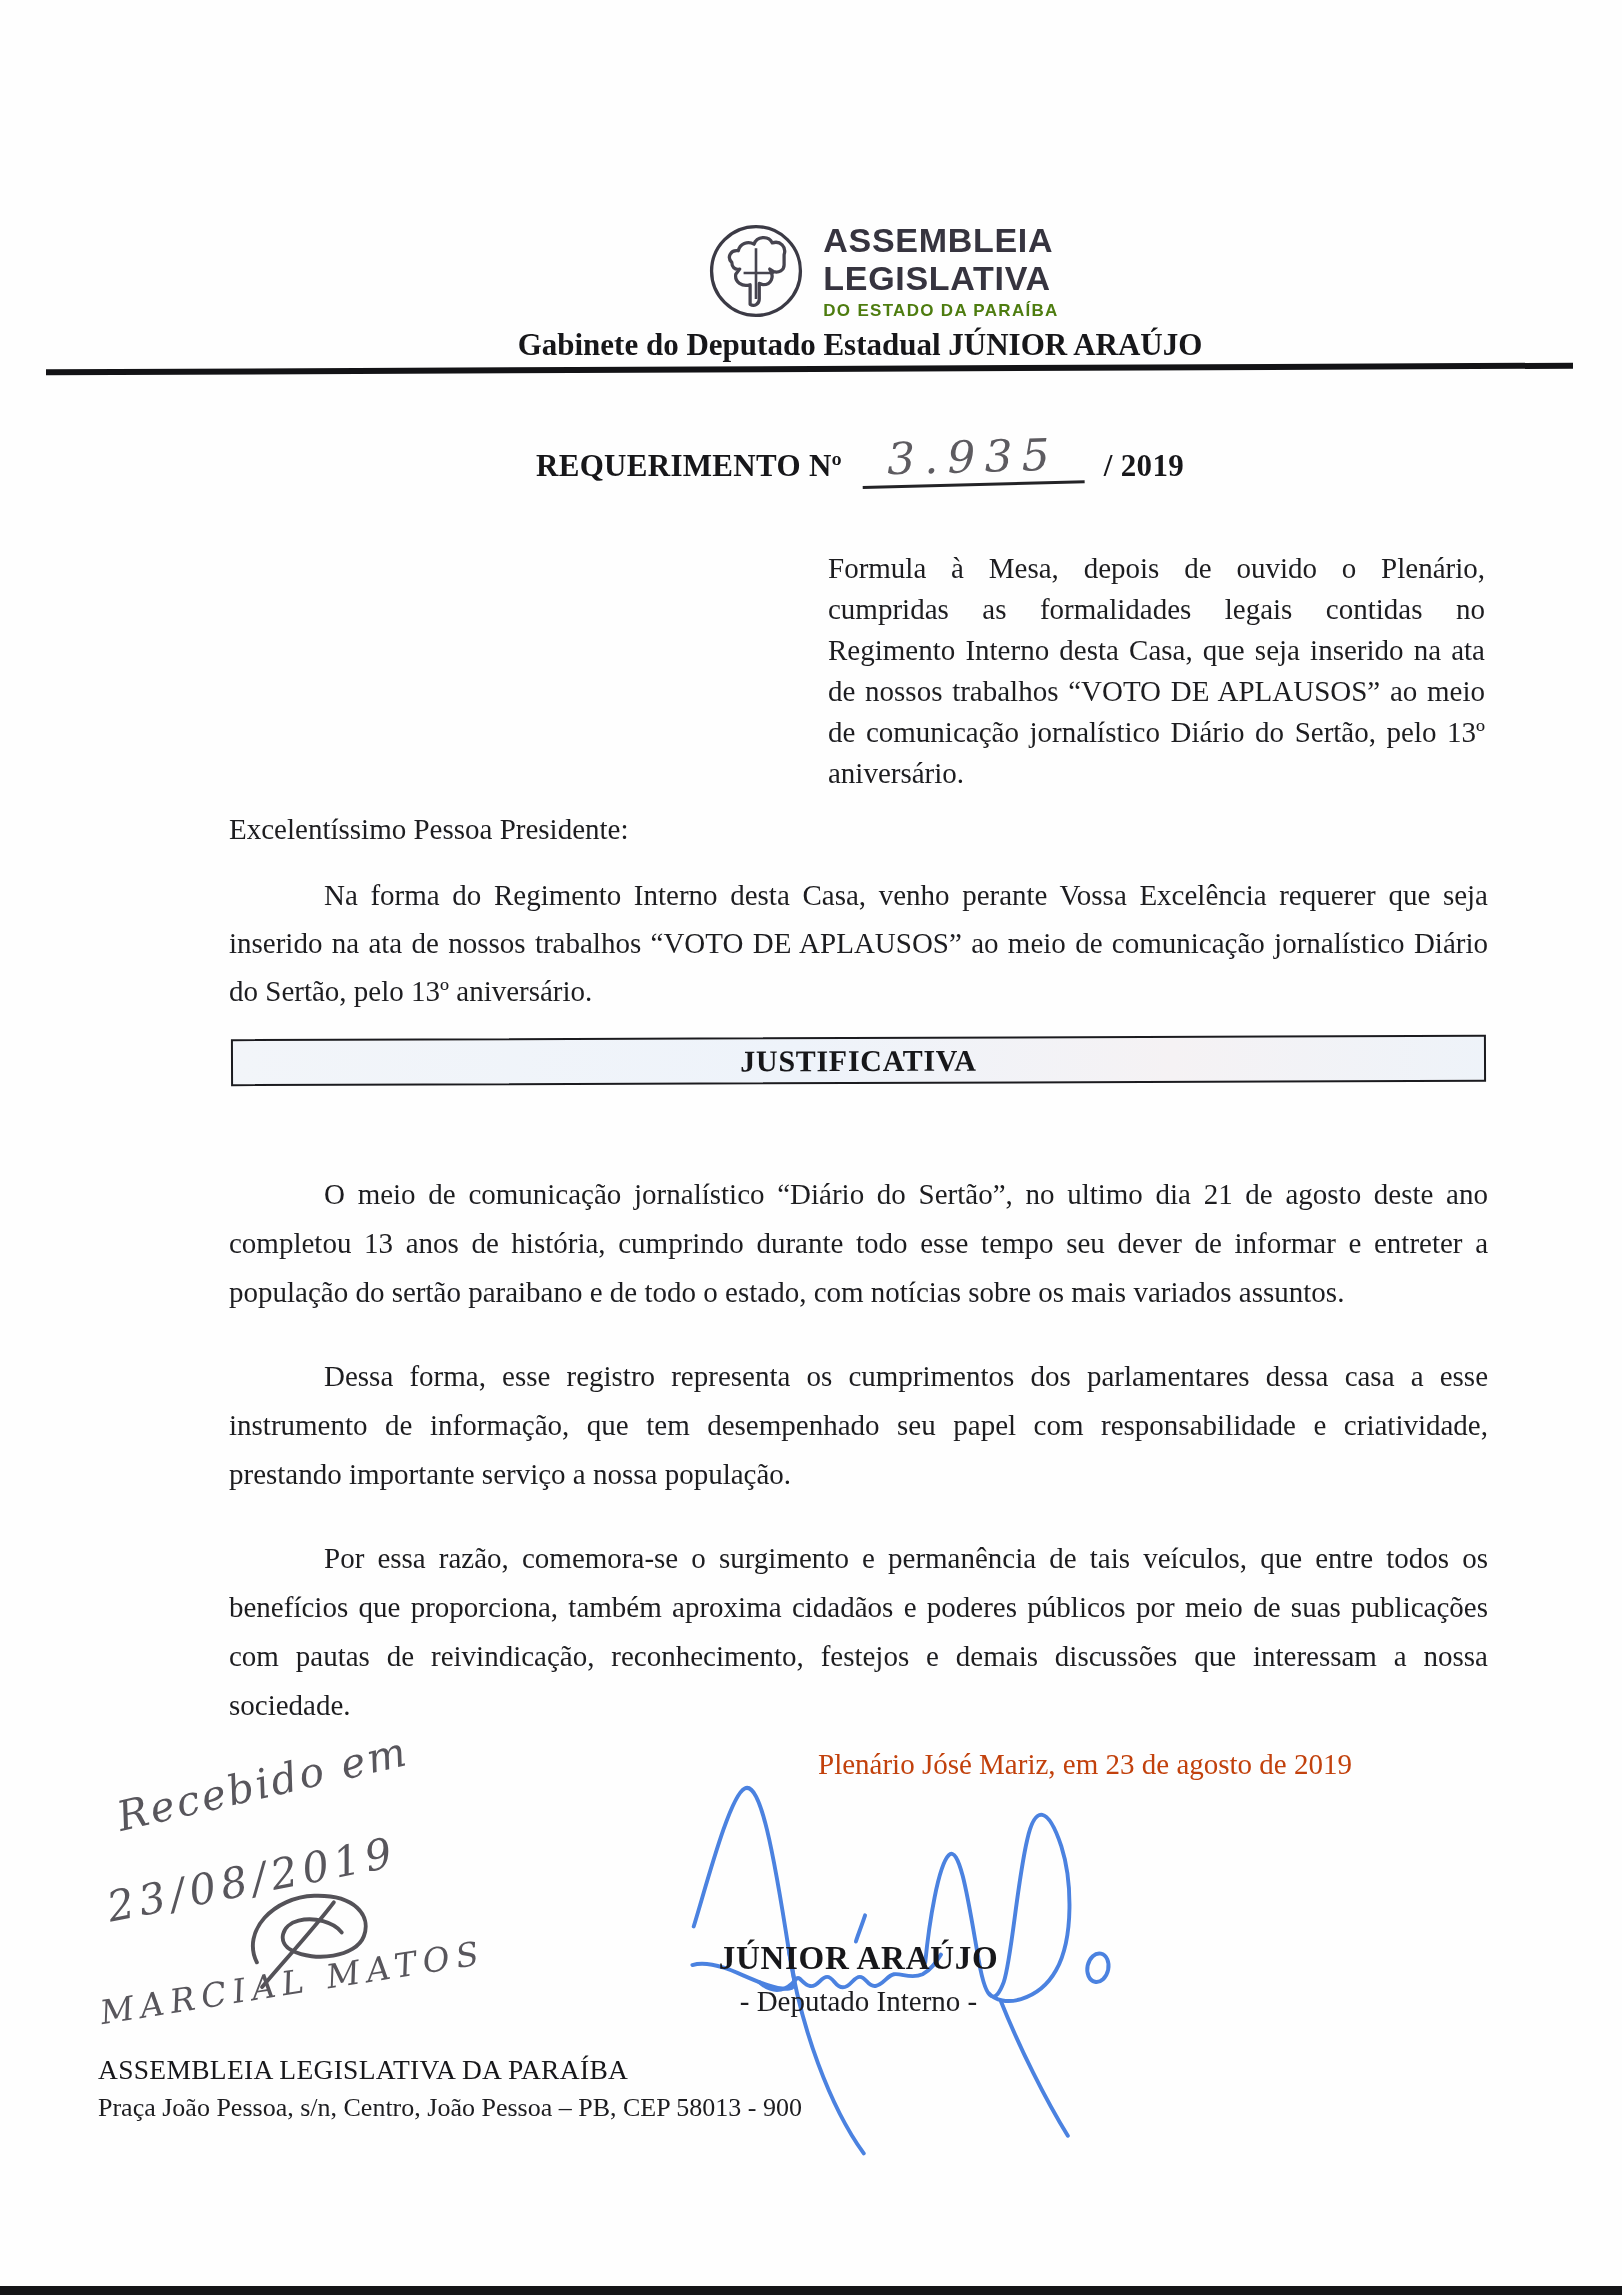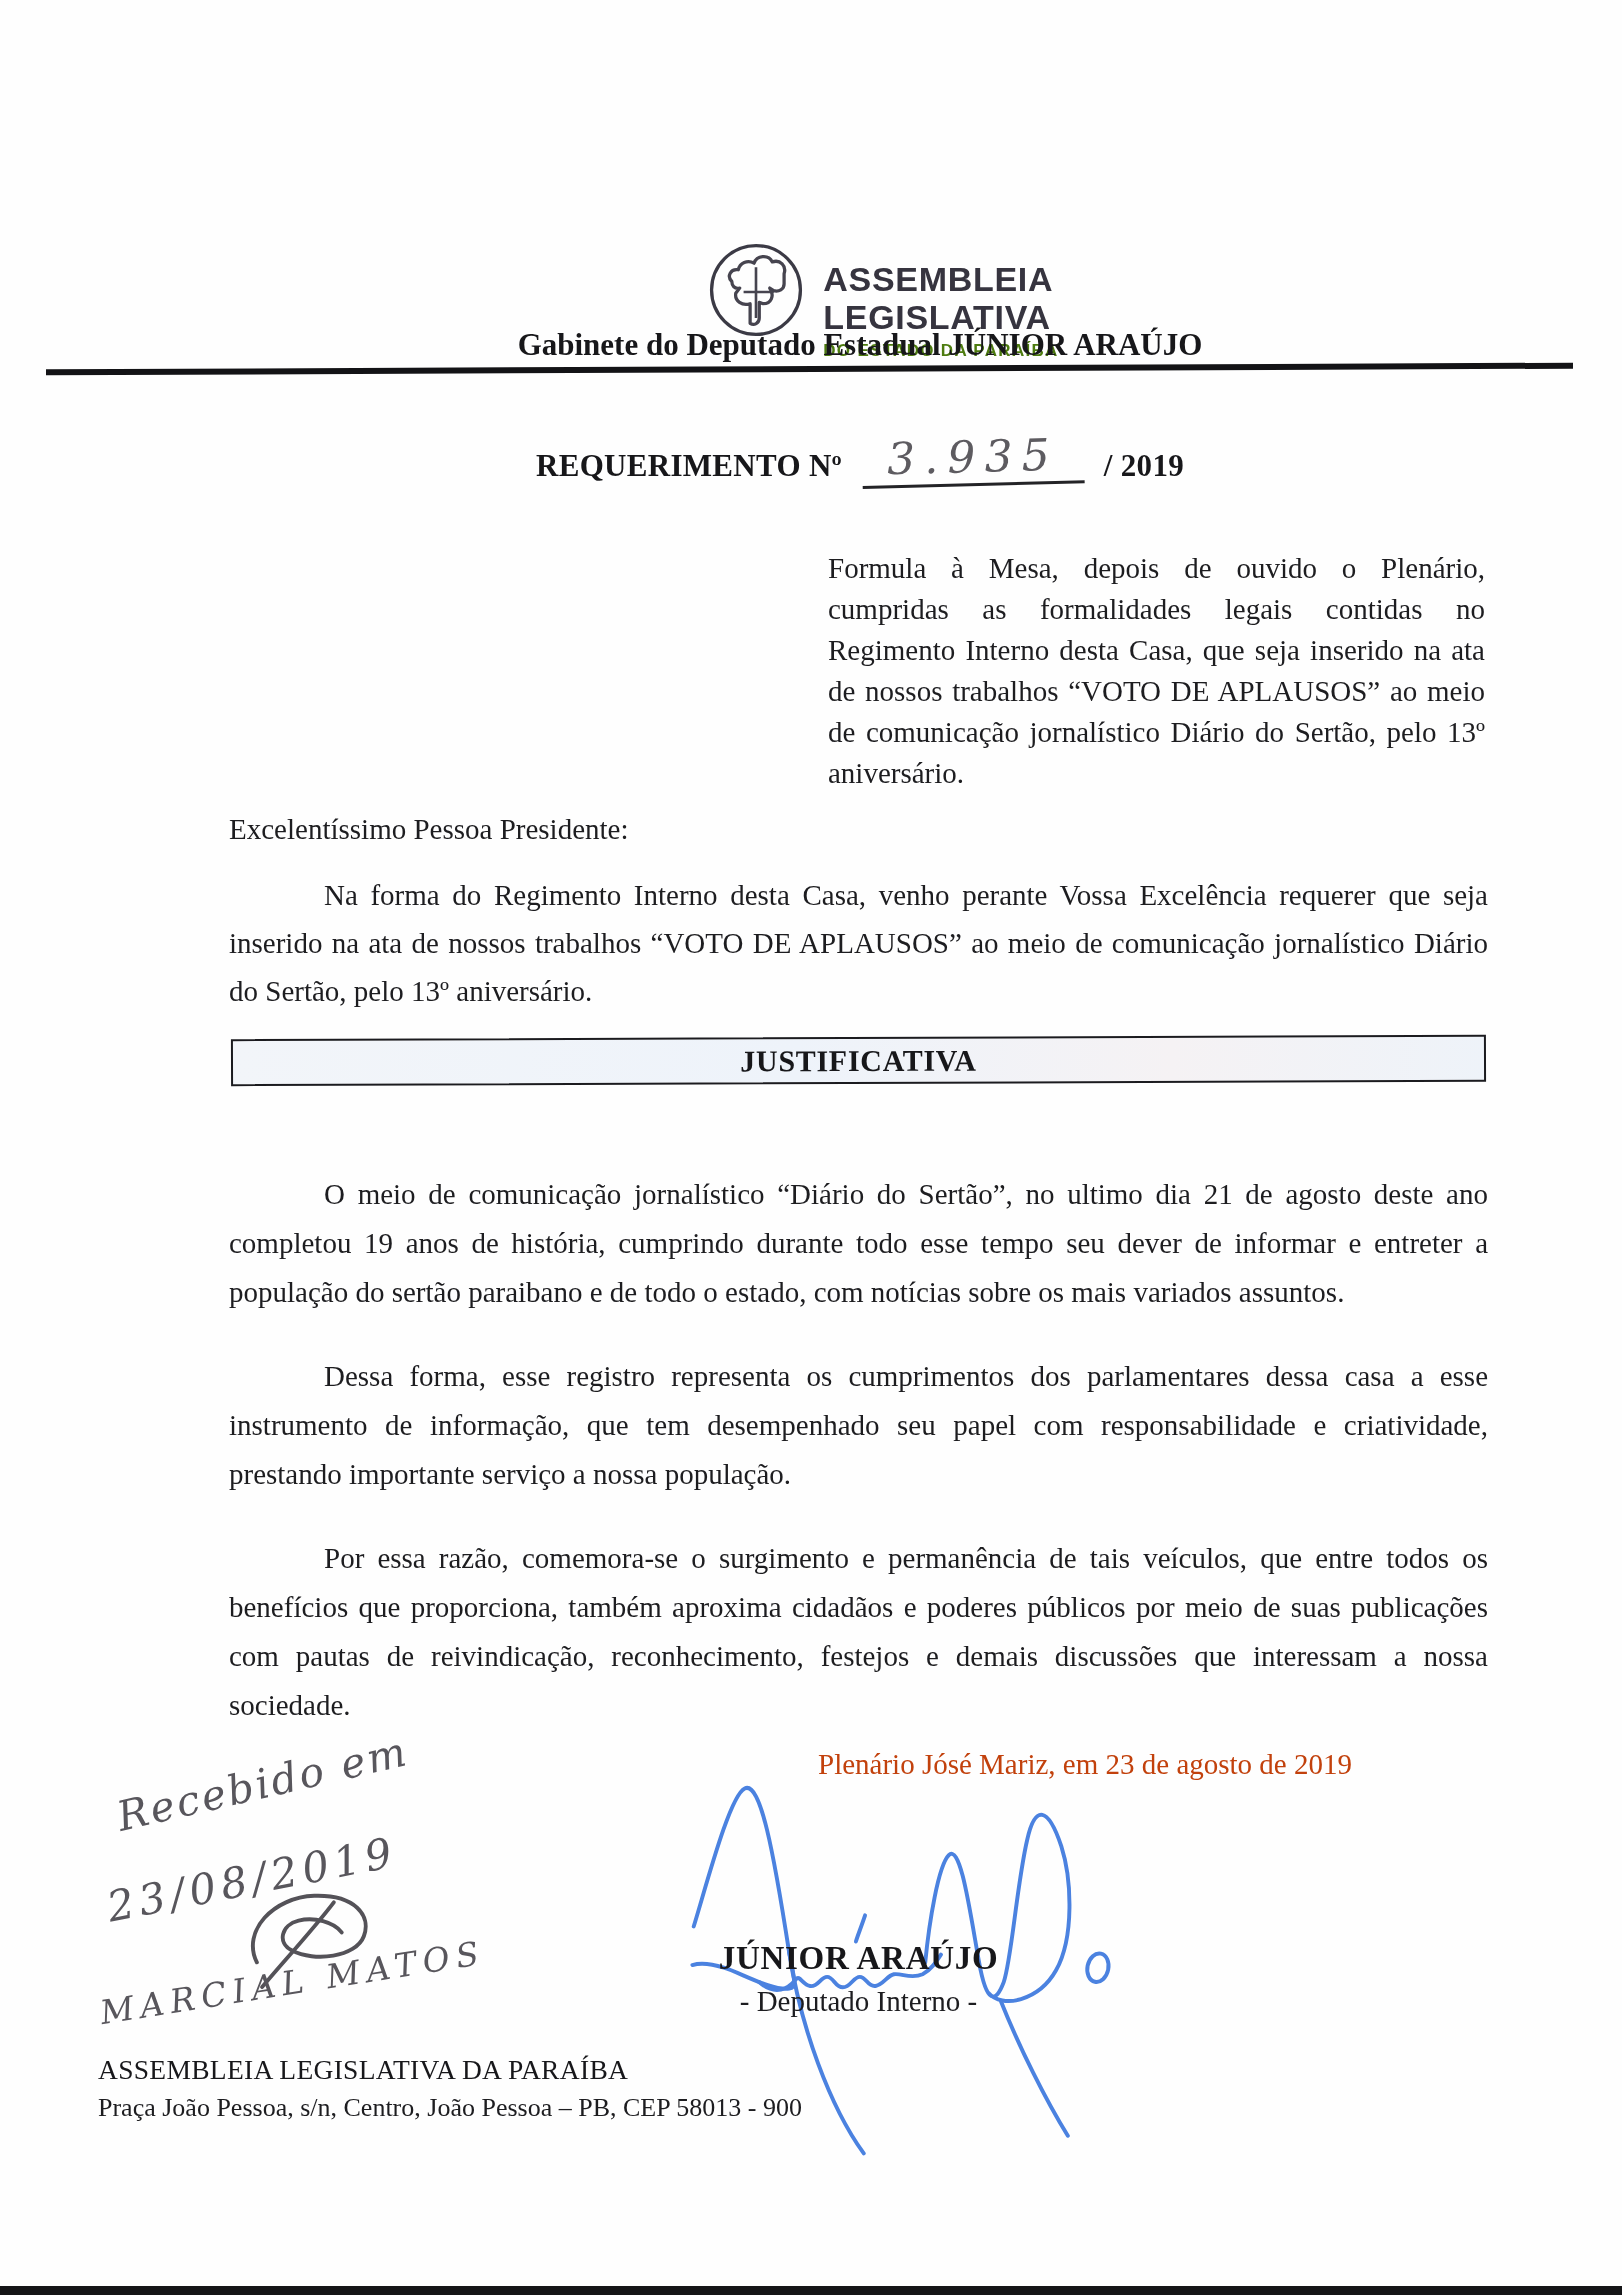--- a/index.html
+++ b/index.html
@@ -8,21 +8,21 @@
     width:1622px;height:2295px;
     margin:0 auto;
     background:#fefefe;
     font-family:"Liberation Serif", serif;
     color:#1c1c1e;
     overflow:hidden;
   }
   
   .logo-wrap{position:absolute;left:707px;top:222px;display:flex;align-items:center;gap:18.3px;}
   .logo-emblem{width:98px;height:98px;}
-  .logo-text{display:flex;flex-direction:column;line-height:1;margin-top:40px;}
+  .logo-text{display:flex;flex-direction:column;line-height:1;}
   .logo-text .l1,.logo-text .l2{
     font-family:"Liberation Sans", sans-serif;
     font-weight:bold;font-size:34px;color:#36343f;letter-spacing:0.7px;
   }
   .logo-text .l2{margin-top:3.9px;}
   .logo-text .l3{
     font-family:"Liberation Sans", sans-serif;
     font-weight:bold;font-size:17px;color:#4d7c0f;margin-top:7.9px;letter-spacing:1.3px;
   }
   .office-line{
@@ -139,21 +139,21 @@
 
   <div class="salutation">Excelentíssimo Pessoa Presidente:</div>
 
   <div class="request">Na forma do Regimento Interno desta Casa, venho perante Vossa Excelência requerer que seja inserido na ata de nossos trabalhos “VOTO DE APLAUSOS” ao meio de comunicação jornalístico Diário do Sertão, pelo 13º aniversário.</div>
 
   <div class="just-box">
     <span>JUSTIFICATIVA</span>
   </div>
 
   <div class="body-block">
-    <p>O meio de comunicação jornalístico “Diário do Sertão”, no ultimo dia 21 de agosto deste ano completou 19 anos de história, cumprindo durante todo esse tempo seu dever de informar e entreter a população do sertão paraibano e de todo o estado, com notícias sobre os mais variados assuntos.</p>
+    <p>O meio de comunicação jornalístico “Diário do Sertão”, no ultimo dia 21 de agosto deste ano completou 13 anos de história, cumprindo durante todo esse tempo seu dever de informar e entreter a população do sertão paraibano e de todo o estado, com notícias sobre os mais variados assuntos.</p>
     <p>Dessa forma, esse registro representa os cumprimentos dos parlamentares dessa casa a esse instrumento de informação, que tem desempenhado seu papel com responsabilidade e criatividade, prestando importante serviço a nossa população.</p>
     <p>Por essa razão, comemora-se o surgimento e permanência de tais veículos, que entre todos os benefícios que proporciona, também aproxima cidadãos e poderes públicos por meio de suas publicações com pautas de reivindicação, reconhecimento, festejos e demais discussões que interessam a nossa sociedade.</p>
   </div>
 
   <div class="hw hw-line1">Recebido em</div>
   <div class="hw hw-date">23/08/2019</div>
   <svg class="rubric" width="150" height="111" viewBox="0 0 230 170">
     <path d="M32 120 C8 72 58 20 120 18 C182 16 208 48 196 80 C184 112 120 120 86 102 C62 90 70 62 96 56 C120 50 150 58 162 74" fill="none" stroke="#545258" stroke-width="6" stroke-linecap="round"></path>
     <path d="M150 28 C118 70 70 122 40 158" fill="none" stroke="#545258" stroke-width="6" stroke-linecap="round"></path>
   </svg>

